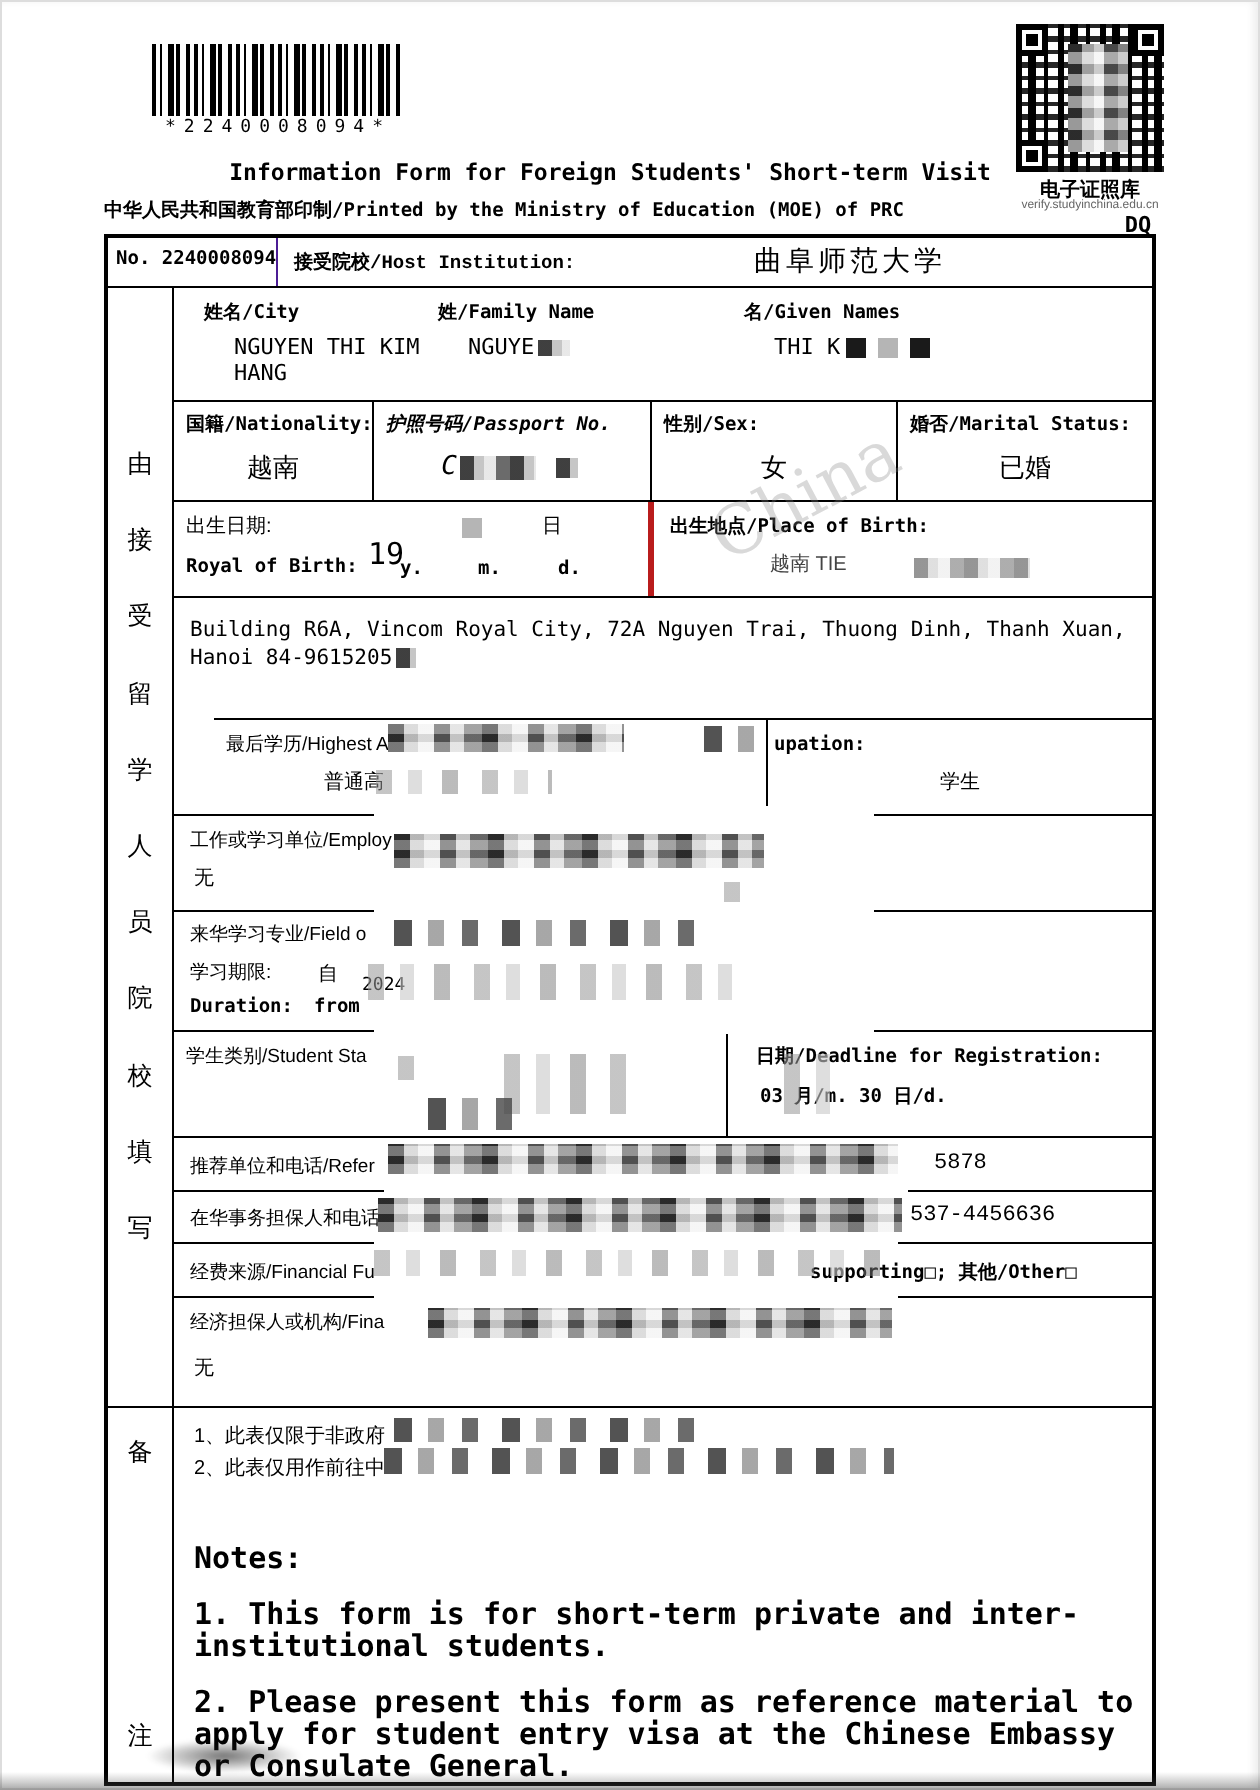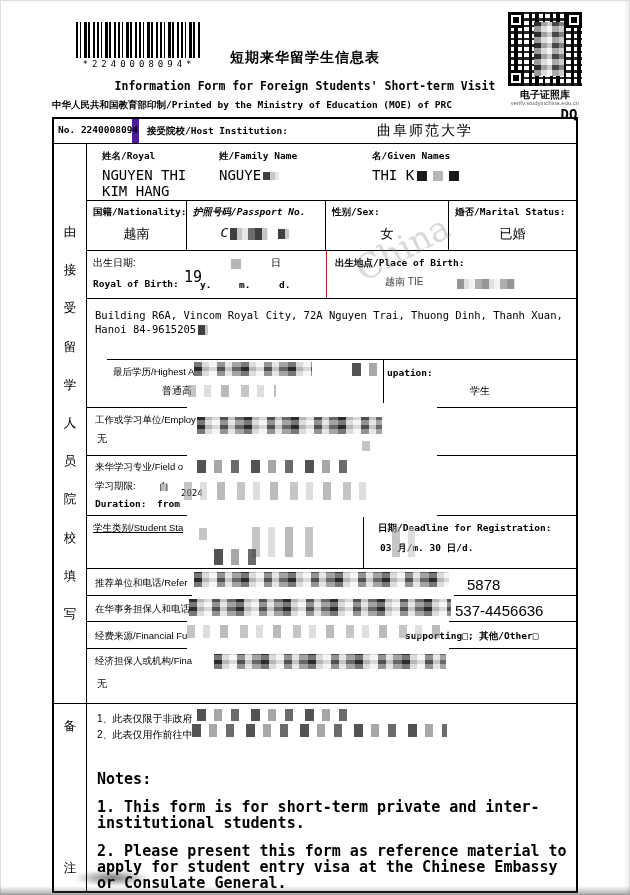--- a/index.html
+++ b/index.html
@@ -27,52 +27,52 @@
       repeating-linear-gradient(90deg,#000 0 3px,#fff 3px 6px,#000 6px 10px,#fff 10px 14px,#000 14px 16px,#fff 16px 21px);}
   .qr .finder{position:absolute;width:16px;height:16px;border:3px solid #000;background:#fff;}
   .qr .finder i{position:absolute;left:2px;top:2px;width:6px;height:6px;background:#000;display:block;}
   .qr .f-tl{left:0;top:0;} .qr .f-tr{right:0;top:0;} .qr .f-bl{left:0;bottom:0;}
   .qr .center-blur{position:absolute;left:26px;top:10px;width:30px;height:54px;
     background-image:
       repeating-linear-gradient(0deg, rgba(255,255,255,.5) 0 6px, rgba(0,0,0,.15) 6px 11px),
       repeating-linear-gradient(90deg,#333 0 7px,#bbb 7px 13px,#eee 13px 18px,#555 18px 25px,#999 25px 30px);}
   .qr-caption{position:absolute;left:500px;top:88px;width:90px;text-align:center;font-size:10px;font-weight:bold;}
   .qr-url{position:absolute;left:496px;top:100px;width:98px;text-align:center;font-size:6px;color:#666;}
-  .qr-dq{position:absolute;left:552px;top:106px;width:34px;text-align:center;font-size:14px;}
+  .qr-dq{position:absolute;left:552px;top:106px;width:34px;text-align:center;font-size:11px;}
 
   
   .table{position:absolute;left:52px;top:117px;width:526px;border:2px solid #000;background:transparent;}
   .row{position:relative;border-top:1px solid #000;}
   .row.first{border-top:none;}
   .r1{height:24px;display:flex;}
-  .cell-no{width:85px;border-right:7px solid #4c1d95;font-size:9.5px;padding:5px 2px 0 4px;white-space:nowrap;}
+  .cell-no{width:85px;border-right:1px solid #4c1d95;font-size:9.5px;padding:5px 2px 0 4px;white-space:nowrap;}
   .cell-host{flex:1;display:flex;align-items:center;padding:0 8px;}
-  .host-label{font-size:9.5px;}
+  .host-label{font-size:9.5px;font-family:Liberation Mono, monospace;}
   .host-value{font-size:14px;letter-spacing:2px;margin-left:auto;margin-right:95px;}
 
   .body-wrap{display:flex;border-top:1px solid #000;}
   .side-col{width:33px;border-right:1px solid #000;display:flex;flex-direction:column;
     justify-content:space-between;align-items:center;font-size:12.5px;padding:80px 0;}
   .rows{flex:1;}
 
   .r-name{height:56px;display:flex;padding:6px 0 0 15px;}
   .fg{font-size:9.5px;}
   .fg .lab{font-size:9.5px;margin-bottom:3px;}
-  .fg .val{font-size:14px;margin-top:4px;}
+  .fg .val{font-size:11px;margin-top:4px;margin-left:15px;}
   .g-a{width:117px;} .g-b{width:153px;} .g-c{flex:1;}
 
   .r-nat{height:50px;display:flex;}
   .ncell{border-right:1px solid #000;padding:5px 6px 0 6px;}
   .ncell:last-child{border-right:none;}
   .ncell .lab{font-size:9.5px;white-space:nowrap;}
   .ncell .val{font-size:13px;text-align:center;margin-top:6px;}
   .nc1{width:100px;} .nc2{width:139px;font-style:italic;} .nc3{width:123px;} .nc4{width:127px;}
 
   .r-birth{height:48px;display:flex;}
-  .bcell-l{width:240px;border-right:1px solid #b91c1c;position:relative;}
+  .bcell-l{width:240px;border-right:3px solid #b91c1c;position:relative;}
   .bcell-r{flex:1;position:relative;}
   .lab10{font-size:10px;}
   .lab9{font-size:9.5px;}
 
   .r-addr{height:61px;padding:5px 4px 0 8px;}
   .addr-val{font-size:10.5px;margin-top:4px;line-height:14px;}
 
   .r-edu{height:48px;display:flex;margin-left:20px;}
   .ecell-l{width:277px;border-right:1px solid #000;position:relative;}
   .ecell-r{flex:1;position:relative;}
@@ -84,21 +84,21 @@
   .r-ref,.r-chg,.r-fin{position:relative;}
   .r-ref{height:27px;} .r-chg{height:26px;} .r-fin{height:27px;}
   .r-fing{height:55px;position:relative;}
 
   .notes-wrap{display:flex;border-top:1px solid #000;}
   .side-col.notes{padding:14px 0;}
   .notes-content{flex:1;position:relative;padding:7px 8px 0 10px;font-size:10px;line-height:16px;}
   .notes-en{font-size:15px;line-height:16px;margin-top:12px;}
 
   .val13{font-size:10px;}
-  .val11{font-size:15px;}
+  .val11{font-size:11px;font-family:Liberation Mono, monospace;}
 
   
   .mz{position:absolute;z-index:6;}
   .mz-d{background-color:#fff;background-image:
     repeating-linear-gradient(0deg, rgba(255,255,255,.35) 0 5px, rgba(0,0,0,.1) 5px 9px),
     repeating-linear-gradient(90deg, rgba(25,25,25,.9) 0 8px, rgba(150,150,150,.5) 8px 15px, rgba(240,240,240,.95) 15px 23px, rgba(60,60,60,.85) 23px 31px, rgba(210,210,210,.85) 31px 38px, rgba(90,90,90,.85) 38px 47px);}
   .mz-s{background-image:
     repeating-linear-gradient(90deg, rgba(40,40,40,.8) 0 9px, transparent 9px 17px, rgba(120,120,120,.65) 17px 25px, transparent 25px 34px, rgba(70,70,70,.8) 34px 42px, transparent 42px 54px);}
   .mz-l{background-image:
     repeating-linear-gradient(90deg, rgba(150,150,150,.55) 0 8px, transparent 8px 16px, rgba(200,200,200,.6) 16px 23px, transparent 23px 33px, rgba(120,120,120,.5) 33px 41px, transparent 41px 53px);}
@@ -115,21 +115,20 @@
   .scan-smudge{position:absolute;left:70px;top:869px;width:84px;height:18px;
     background:radial-gradient(ellipse at center, rgba(25,25,25,.6), transparent 65%);filter:blur(1px);}
 </style>
 </head>
 <body>
 
 <div class="sheet">
 
   <div class="barcode"></div>
   <div class="barcode-text v">*2240008094*</div>
-  <div class="title-cn">短期来华留学生信息表</div>
   <div class="title-en b">Information Form for Foreign Students' Short-term Visit</div>
   <div class="moe b">中华人民共和国教育部印制/Printed by the Ministry of Education (MOE) of PRC</div>
 
   <div class="qr">
     <span class="finder f-tl">
         <i></i>
       </span>
     <span class="finder f-tr">
         <i></i>
       </span>
@@ -165,21 +164,21 @@
           <span>员</span>
           <span>院</span>
           <span>校</span>
           <span>填</span>
           <span>写</span>
         </div>
       <div class="rows">
 
         <div class="row first r-name">
           <div class="fg g-a">
-            <div class="lab b">姓名/Royal</div>
+            <div class="lab b">姓名/City</div>
             <div class="val v">NGUYEN THI KIM HANG</div>
           </div>
           <div class="fg g-b">
             <div class="lab b">姓/Family Name</div>
             <div class="val v"><span>NGUYE</span><span class="pxs" style="width:16px;height:8px;"></span></div>
           </div>
           <div class="fg g-c">
             <div class="lab b">名/Given Names</div>
             <div class="val v"><span>THI K</span><span class="sq sq-d"></span><span class="sq sq-g"></span><span class="sq sq-d"></span></div>
           </div>
@@ -246,21 +245,21 @@
           <span class="abs lab9" style="left:8px;top:5px;">来华学习专业/Field o</span>
           <span class="abs lab9" style="left:8px;top:24px;">学习期限:</span>
           <span class="abs lab10" style="left:72px;top:24px;">自</span>
           <span class="abs v" style="left:94px;top:32px;font-size:9px;">2024</span>
           <span class="abs b lab9" style="left:8px;top:42px;">Duration:</span>
           <span class="abs b lab9" style="left:70px;top:42px;">from</span>
         </div>
 
         <div class="row r-status">
           <div class="scell-l">
-            <span class="abs lab9" style="left:6px;top:6px;text-decoration:underline;">学生类别/Student Sta</span>
+            <span class="abs lab9" style="left:6px;top:6px;">学生类别/Student Sta</span>
           </div>
           <div class="scell-r">
             <span class="abs b lab9" style="left:14px;top:6px;">日期/Deadline for Registration:</span>
             <span class="abs b lab9" style="left:16px;top:26px;">03 月/m. 30 日/d.</span>
           </div>
         </div>
 
         <div class="row r-ref">
           <span class="abs lab9" style="left:8px;top:8px;">推荐单位和电话/Refer</span>
           <span class="abs val11" style="left:380px;top:7px;">5878</span>

